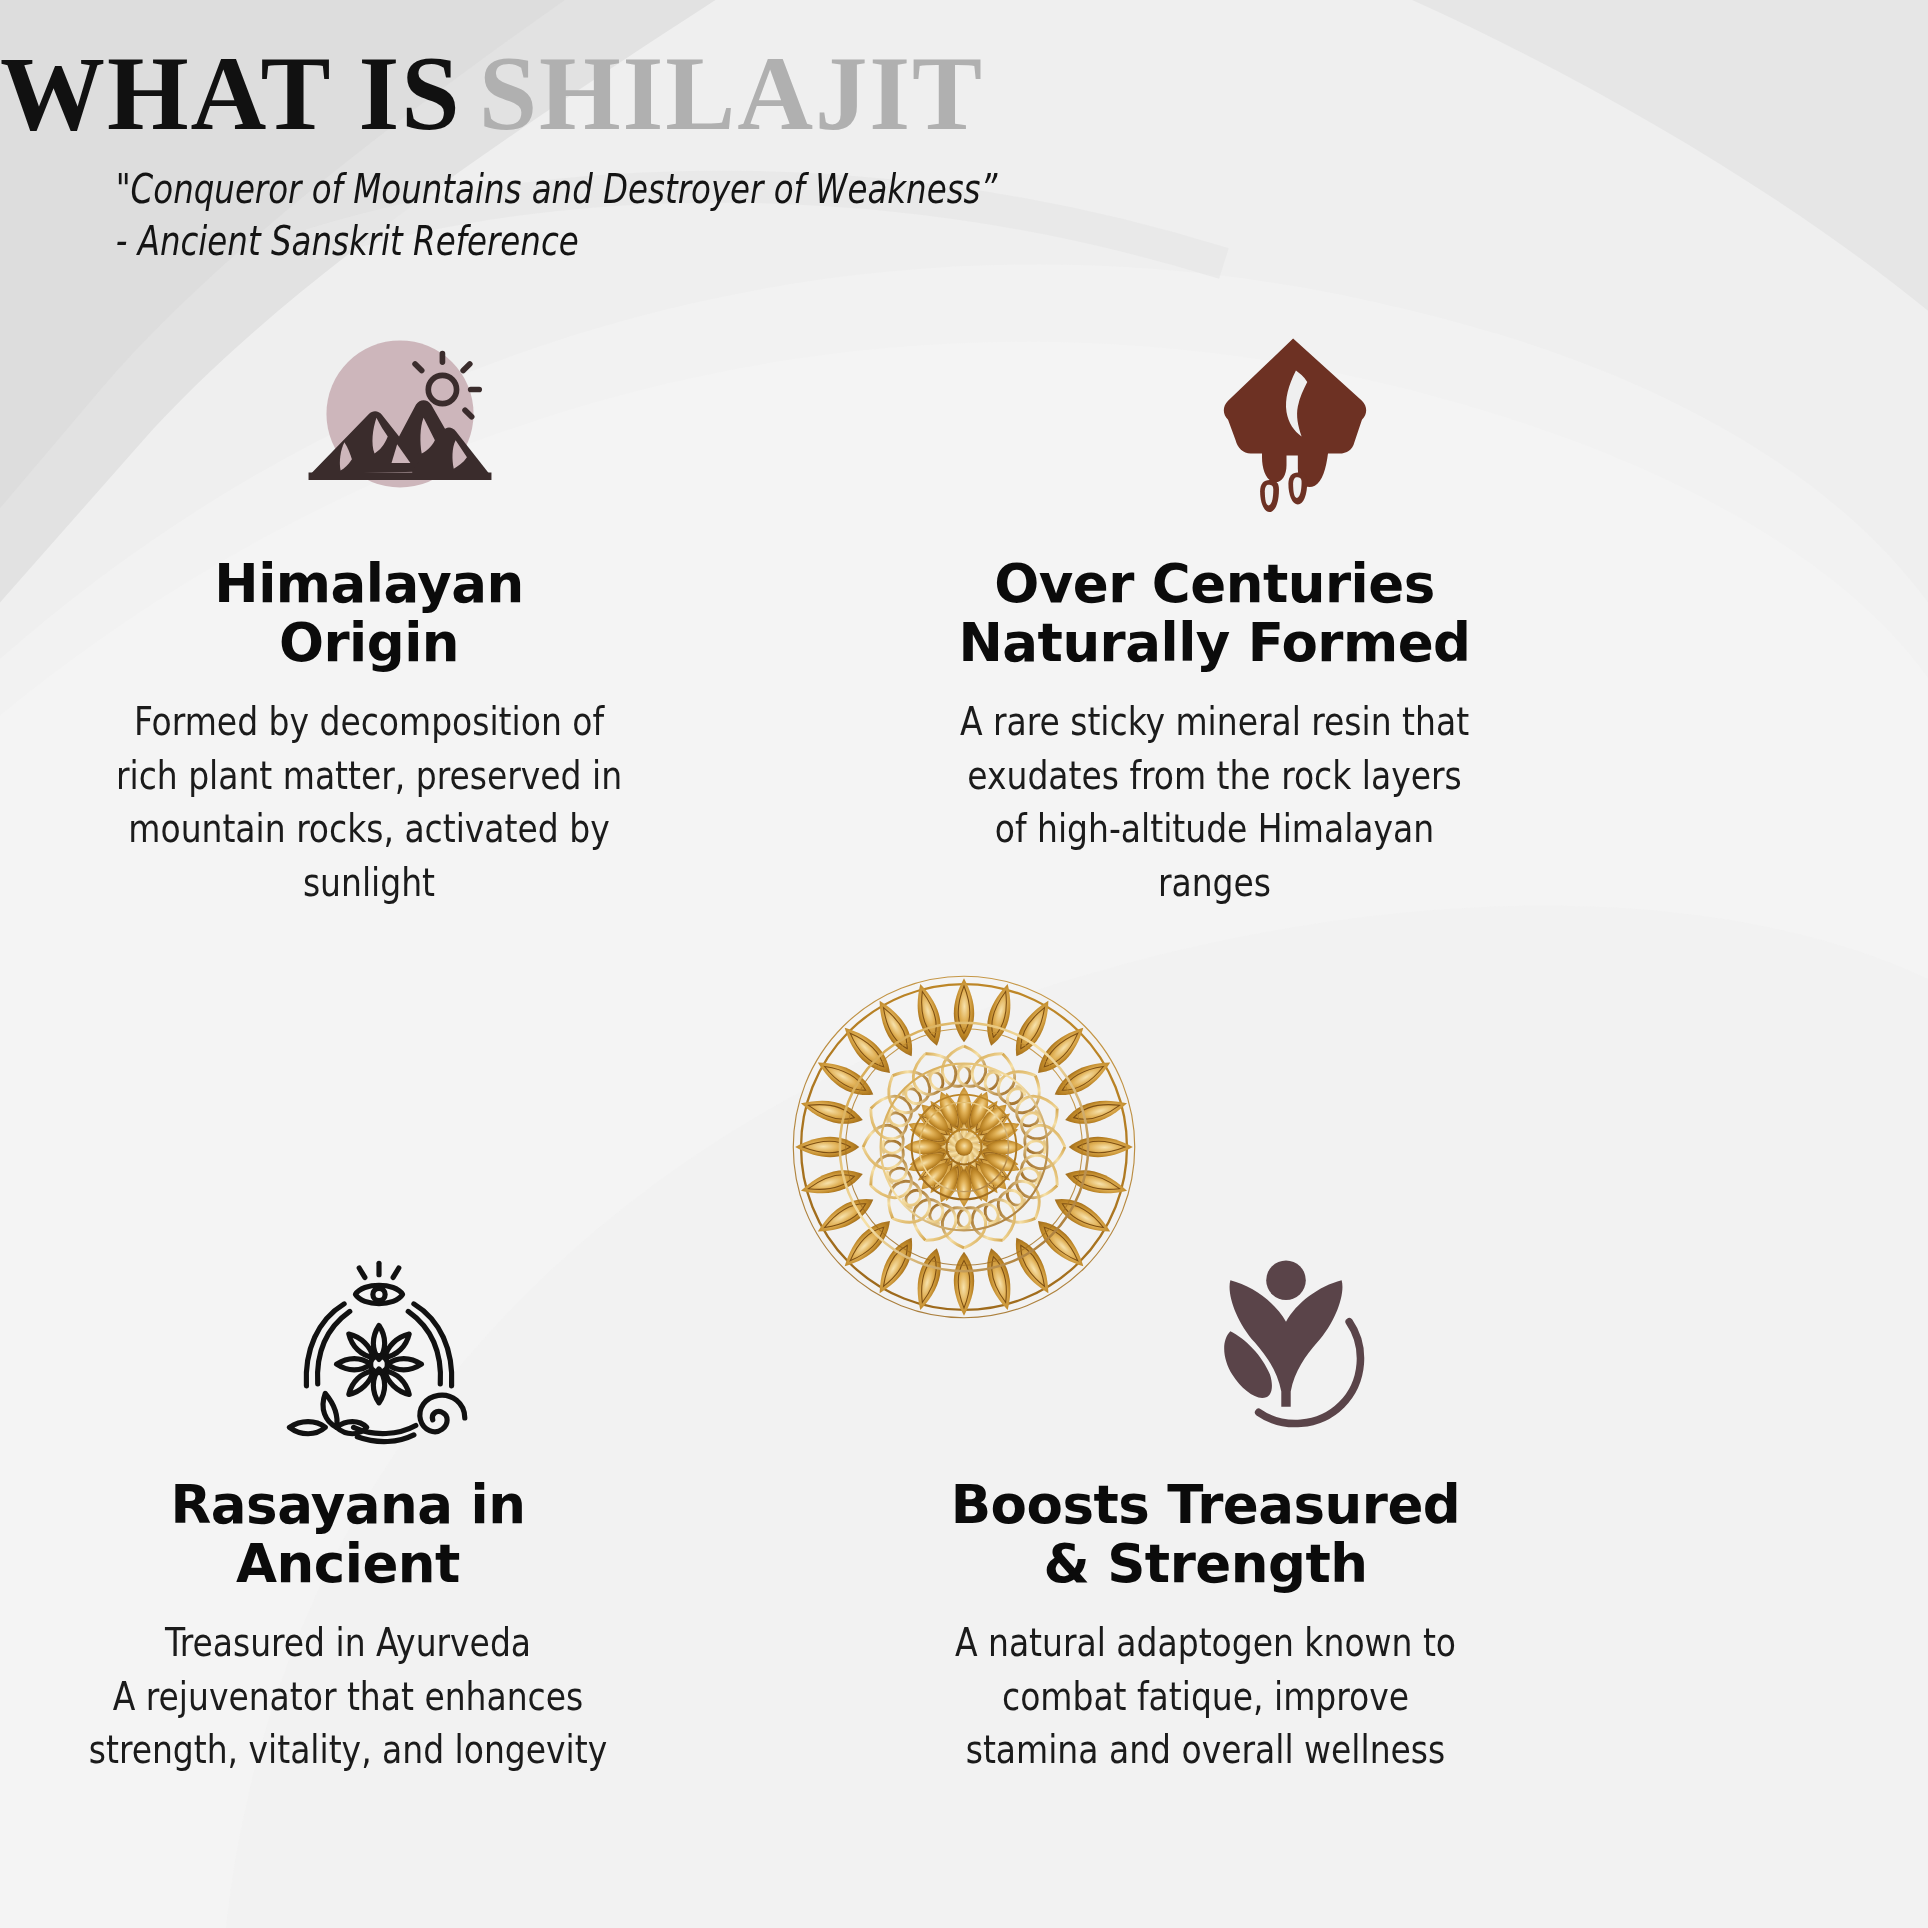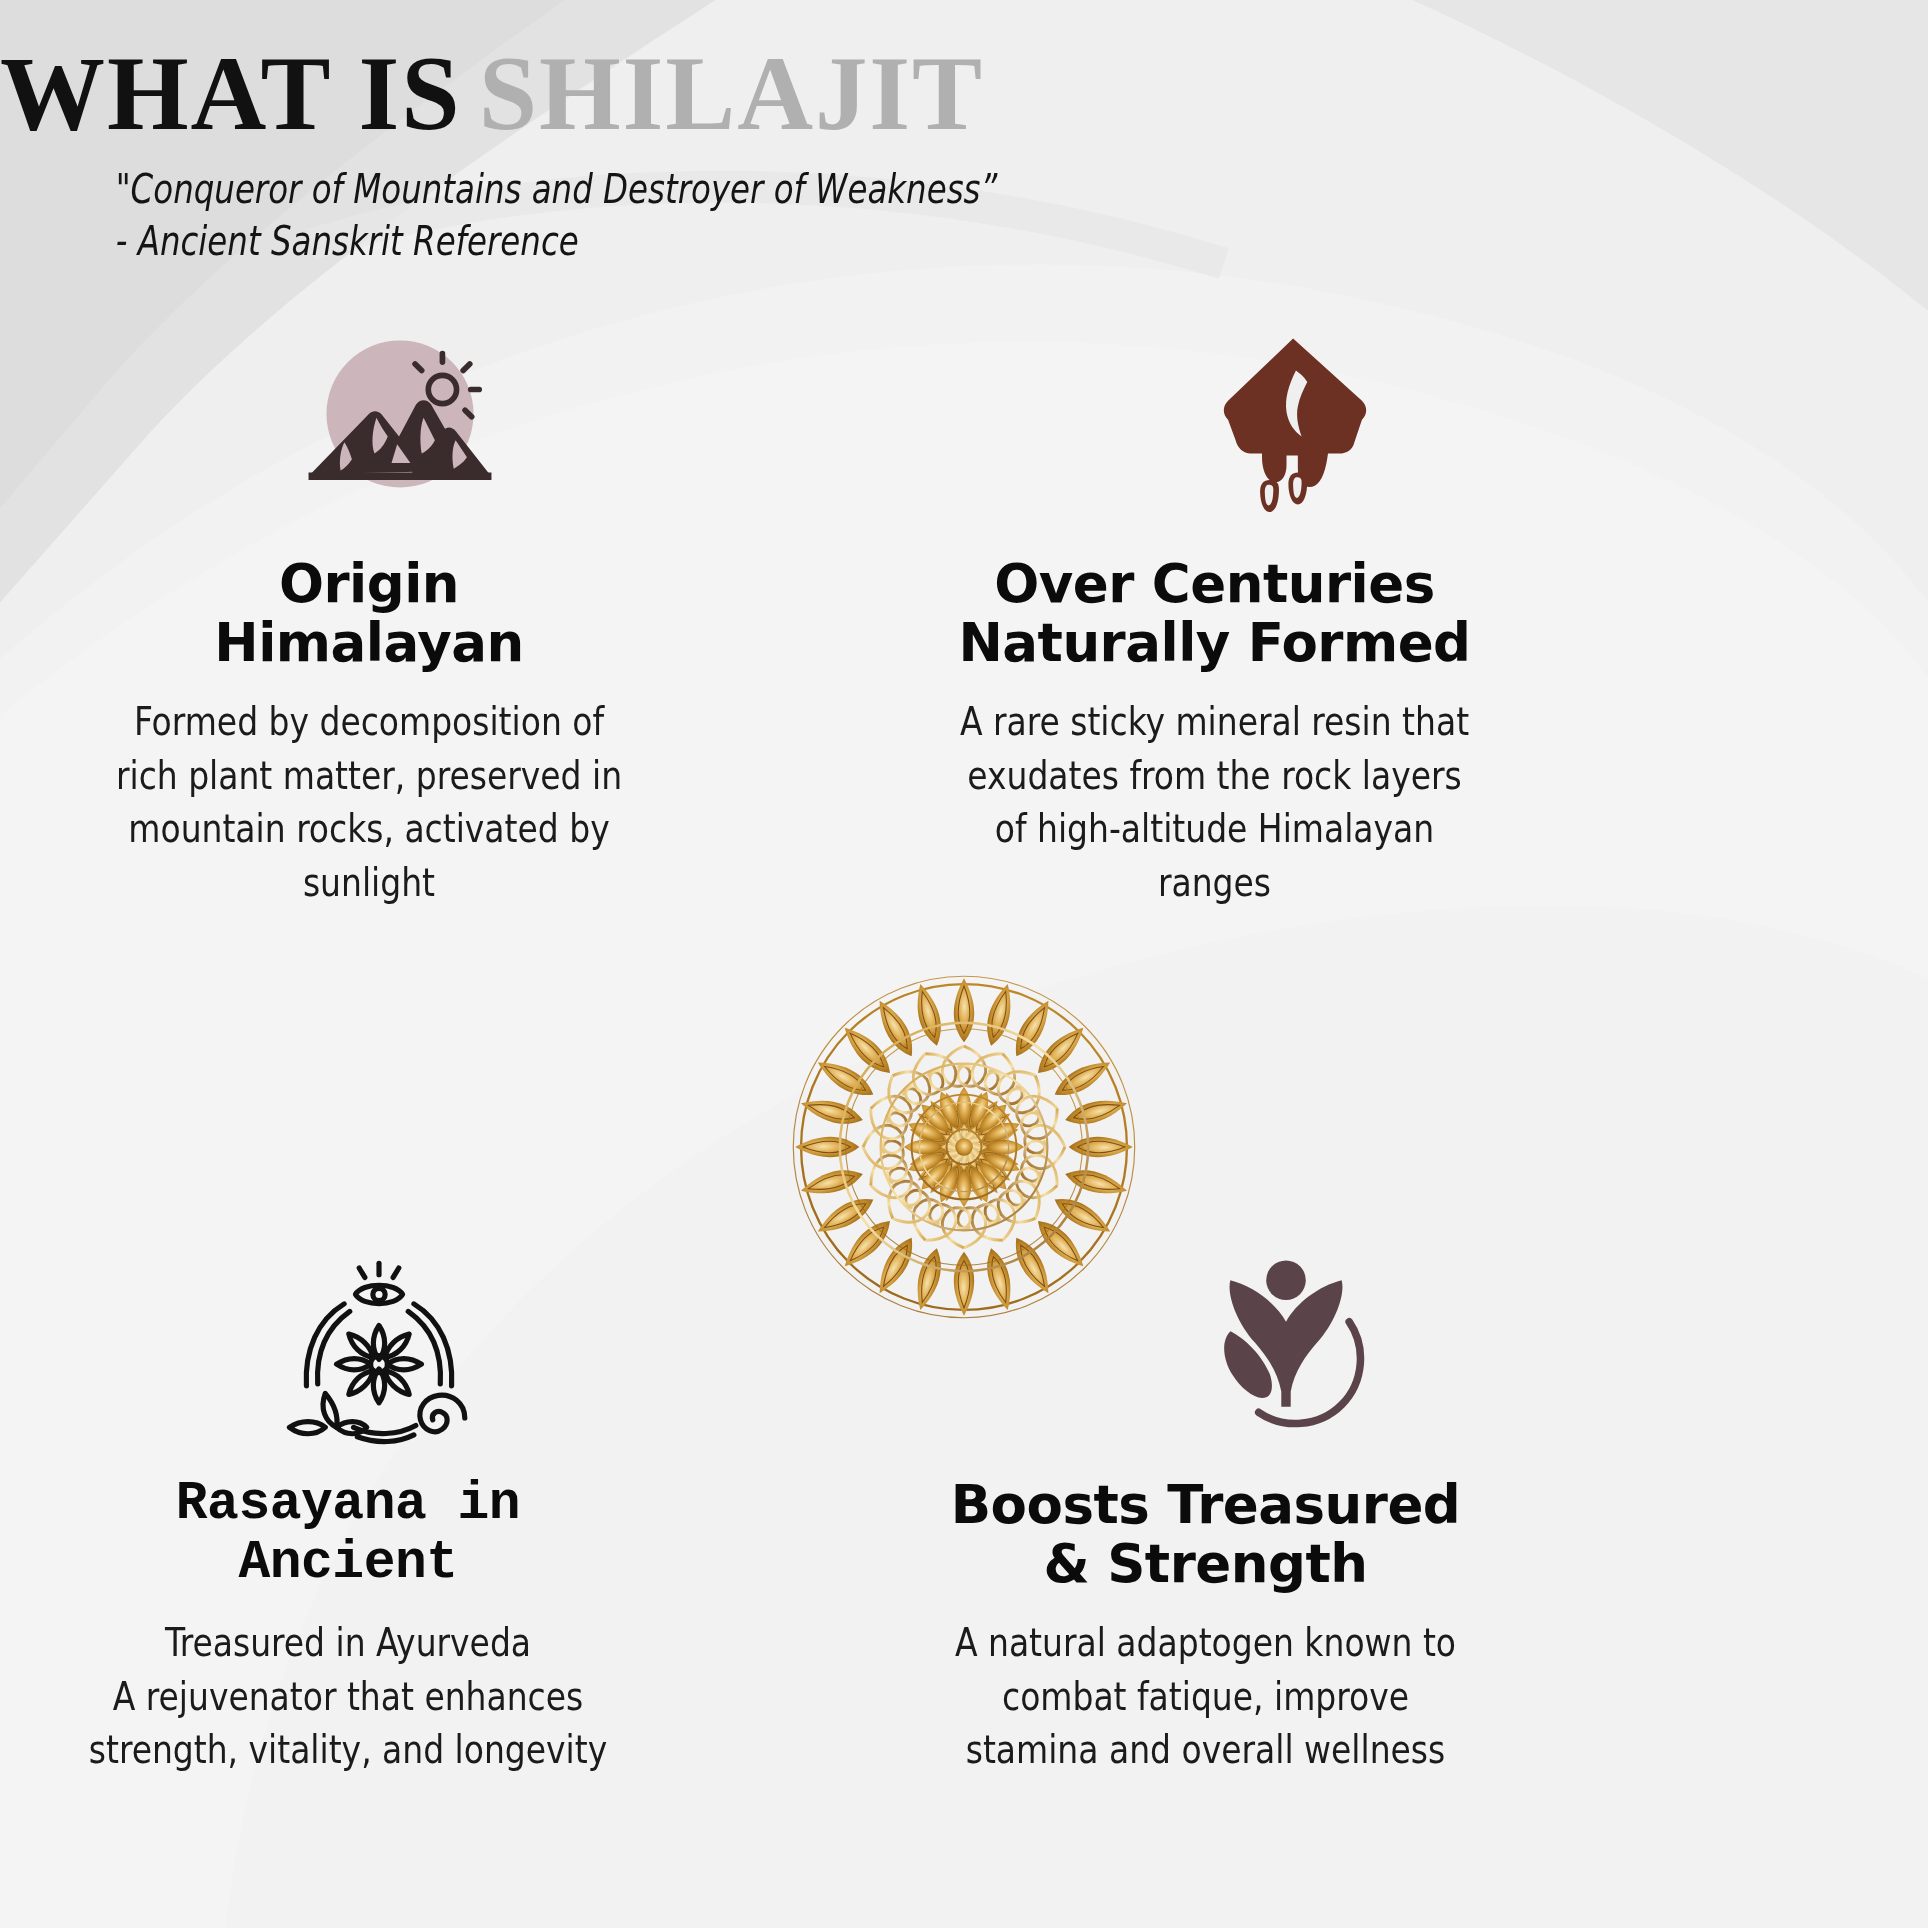--- a/index.html
+++ b/index.html
@@ -69,21 +69,21 @@
     line-height: 1.38;
     color: #1b1b1b;
     margin-top: 22.6px;
     transform: scaleX(0.94);
   }
   .card-body span { display:block; }
 
   
   .cell-tl .card-title { padding: 0 38px; }
   .cell-tr .card-title { padding: 0 28px; }
-  .cell-bl .card-title { padding: 0 38px; font-family: Liberation Mono, monospace; }
+  .cell-bl .card-title { padding: 0 38px; }
   .cell-br .card-title { padding: 0 28px; }
 
   
   .mandala {
     position:absolute;
     left: 770px; top: 953px;
     width: 388px; height: 388px;
     z-index: 2;
   }
   .mandala svg { width:100%; height:100%; display:block; }
@@ -276,22 +276,22 @@
         <g fill="#cdb6bb">
           <path d="M80,92 C84,100 88,106 92,112 C88,122 84,126 78,130 C74,120 76,104 80,92 Z"></path>
           <path d="M46,118 C50,124 52,130 54,136 C50,142 46,146 42,148 C40,138 42,126 46,118 Z"></path>
           <path d="M130,92 C134,100 138,108 142,116 C138,124 132,128 128,130 C126,118 126,102 130,92 Z"></path>
           <path d="M164,116 C168,122 172,128 176,134 C172,140 166,144 162,146 C160,136 160,124 164,116 Z"></path>
           <path d="M102,120 L116,140 L96,140 Z"></path>
         </g>
       </svg>
     </div>
     <div class="card-title">
+      <div>Himalayan</div>
       <div>Origin</div>
-      <div>Himalayan</div>
     </div>
     <div class="card-body">
       <span>Formed by decomposition of</span>
       <span>rich plant matter, preserved in</span>
       <span>mountain rocks, activated by</span>
       <span>sunlight</span>
     </div>
   </div>
 
   <div class="cell cell-tr">

